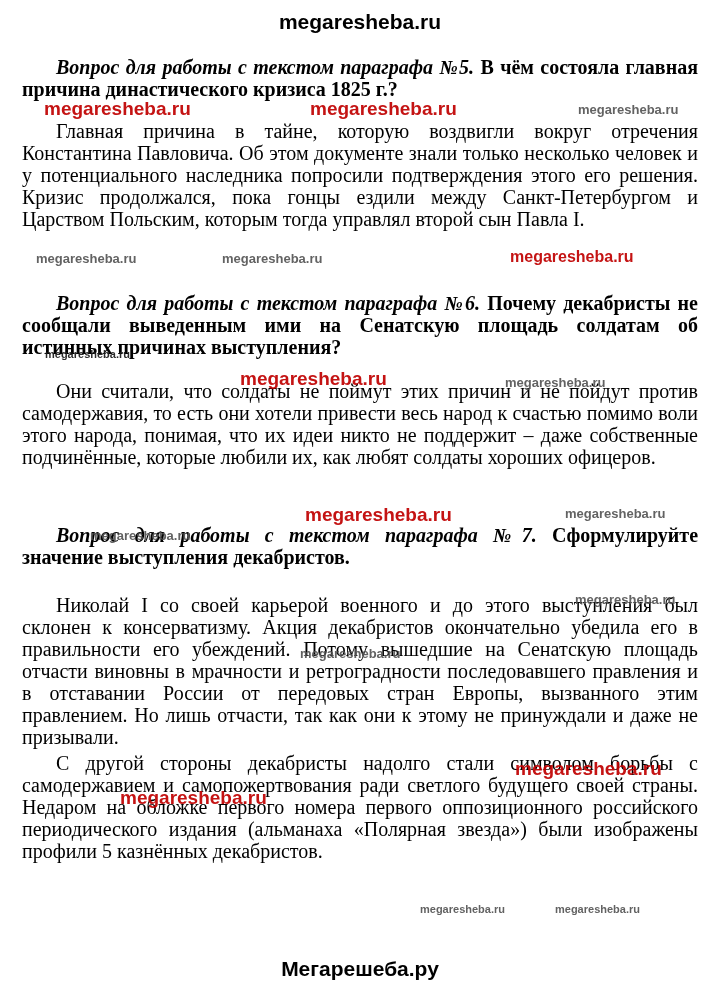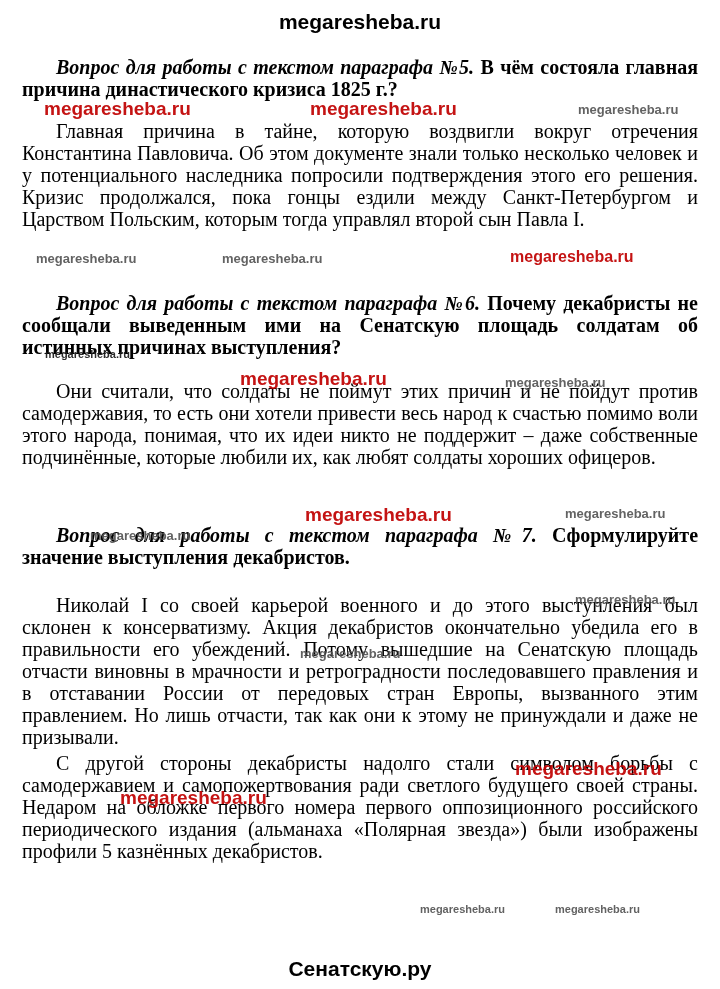--- a/index.html
+++ b/index.html
@@ -112,21 +112,21 @@
     </div>
 
     <div class="qblock" style="margin-top:56px">
       <p class="indent"><span class="q-label">Вопрос для работы с текстом параграфа №7.</span> <span class="q-text">Сформулируйте значение выступления декабристов.</span></p>
       <p class="indent answer" style="margin-top:26px">Николай I со своей карьерой военного и до этого выступления был склонен к консерватизму. Акция декабристов окончательно убедила его в правильности его убеждений. Потому вышедшие на Сенатскую площадь отчасти виновны в мрачности и ретроградности последовавшего правления и в отставании России от передовых стран Европы, вызванного этим правлением. Но лишь отчасти, так как они к этому не принуждали и даже не призывали.</p>
       <p class="indent answer tight">С другой стороны декабристы надолго стали символом борьбы с самодержавием и самопожертвования ради светлого будущего своей страны. Недаром на обложке первого номера первого оппозиционного российского периодического издания (альманаха «Полярная звезда») были изображены профили 5 казнённых декабристов.</p>
     </div>
 
   </div>
 
-  <div class="footer-brand">Сенатскую.ру</div>
+  <div class="footer-brand">Мегарешеба.ру</div>
 
   <div id="watermark-layer">
       <div class="wm red" style="left: 44px; top: 98px; font-size: 19px;">megaresheba.ru</div>
       <div class="wm red" style="left: 310px; top: 98px; font-size: 19px;">megaresheba.ru</div>
       <div class="wm gray" style="left: 578px; top: 102px; font-size: 13px;">megaresheba.ru</div>
       <div class="wm gray" style="left: 36px; top: 251px; font-size: 13px;">megaresheba.ru</div>
       <div class="wm gray" style="left: 222px; top: 251px; font-size: 13px;">megaresheba.ru</div>
       <div class="wm red" style="left: 510px; top: 248px; font-size: 16px;">megaresheba.ru</div>
       <div class="wm dark" style="left: 45px; top: 348px; font-size: 11px;">megaresheba.ru</div>
       <div class="wm red" style="left: 240px; top: 368px; font-size: 19px;">megaresheba.ru</div>

